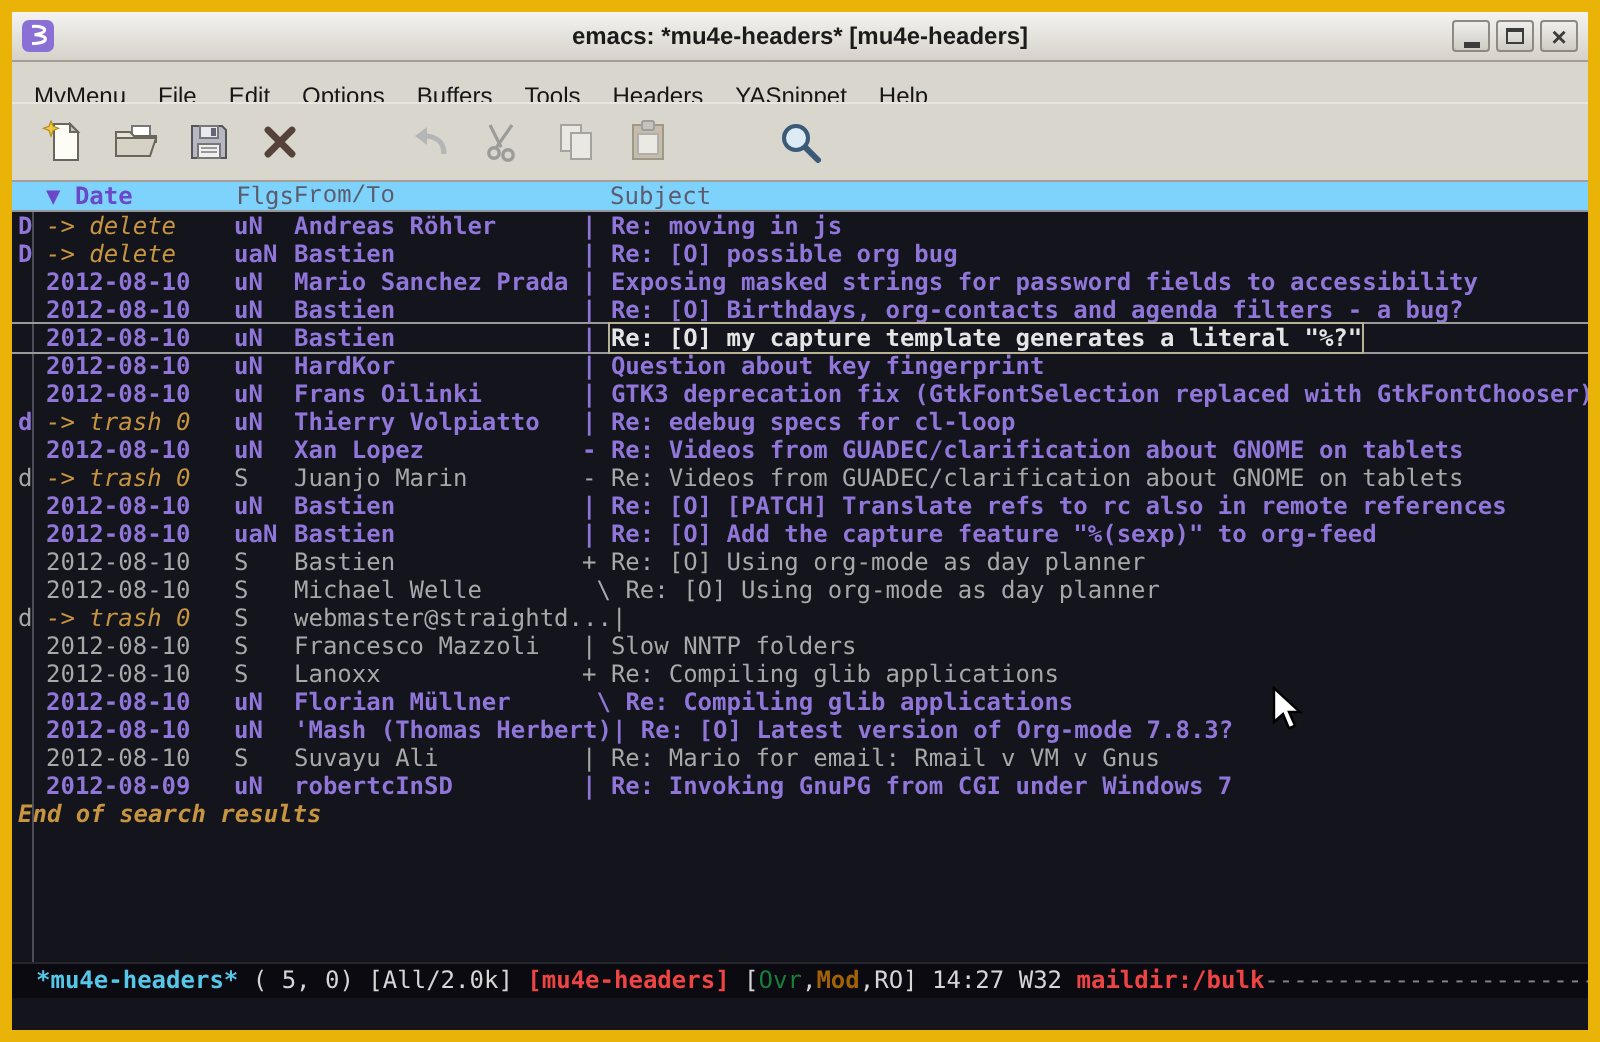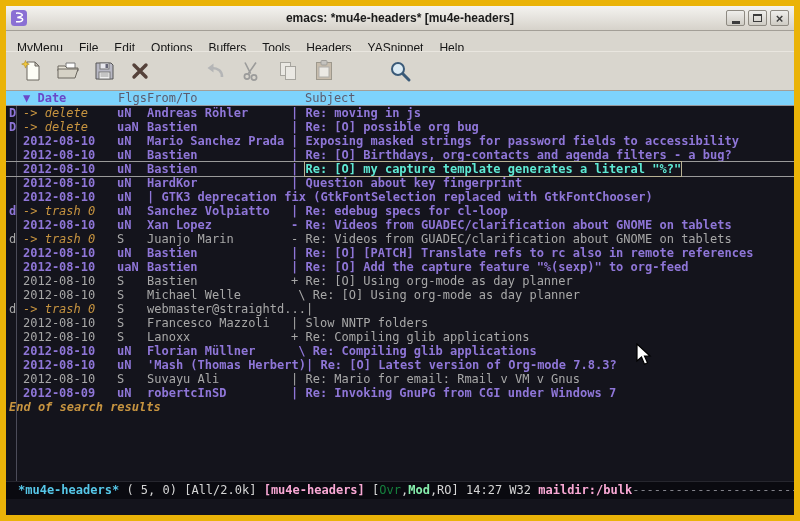--- a/index.html
+++ b/index.html
@@ -50,54 +50,54 @@
   
   .headerline {
     height:15px; flex:none; background:#7dd3fc; border-bottom:1px solid #96969a;
     display:flex; padding-left:17px;
     font:12px "DejaVu Sans Mono", monospace; line-height:14px;
   }
   .headerline span { white-space:pre; flex:none; }
   .hl-date  { width:94px; color:#6a48c8; font-weight:bold; }
   .hl-col   { color:#5c5c6e; }
   .hl-flags { width:30px;text-align:right; }
-  .hl-from  { min-width:144px; }
+  .hl-from  { min-width:144px;font-family:Liberation Mono, monospace; }
   .hl-subject { padding-left:14px; }
   
   .buffer { flex:1; position:relative; background:#14141c; overflow:hidden; }
   .left-line { position:absolute; left:10px; top:0; bottom:0; width:1px; background:#565664; opacity:.85; }
   .hrow {
     position:relative; display:flex; height:14px; line-height:14px;
     font:12px "DejaVu Sans Mono", monospace;
   }
   .hrow span { white-space:pre; flex:none; }
   .col-mark { width:17px; padding-left:3px; }
   .col-date { width:94px; }
   .col-flags{ width:30px; }
   .col-from { min-width:144px; }
   .unread { color:#8f76d8; font-weight:bold; }
   .read   { color:#a8a8a8; font-weight:normal; }
   .marked { color:#c79440; font-style:italic; font-weight:normal; }
   .current { box-shadow:0 1px 0 #9a9a9a, 0 -1px 0 #9a9a9a; }
-  .boxed  { outline:1px solid #b8b294; color:#5eead4; }
+  .boxed  { outline:1px solid #b8b294; color:#e5e5e5; }
   .end-line {
     padding-left:3px; height:14px; line-height:14px;
     font:italic bold 12px "DejaVu Sans Mono", monospace; color:#c79440;
   }
   
   .modeline {
     height:18px; flex:none; background:#0a0a10; border-top:1px solid #26262e;
     padding-left:12px; overflow:hidden; white-space:pre;
     font:12px "DejaVu Sans Mono", monospace; line-height:17px;
   }
   .ml-cyan   { color:#56c7e8; font-weight:bold; }
   .ml-cyan2  { color:#15803d; }
   .ml-fg     { color:#d6d6d6; }
-  .ml-orange { color:#f9a8d4; font-weight:bold; }
-  .ml-red    { color:#86efac; font-weight:bold; }
+  .ml-orange { color:#ef4444; font-weight:bold; }
+  .ml-red    { color:#a16207; font-weight:bold; }
   .ml-dim    { color:#83838b; }
   
   .minibuffer { height:16px; flex:none; background:#14141c; }
   
   .mouse-cursor { position:absolute; left:630px; top:337px; z-index:20; }
 </style>
 </head>
 <body>
 
 <div class="window">
@@ -255,28 +255,29 @@
           <span class="col-date">2012-08-10</span>
           <span class="col-flags">uN</span>
           <span class="col-from">HardKor</span>
           <span class="col-sep">| </span>
           <span class="col-subject">Question about key fingerprint</span>
         </div>
         <div class="hrow unread">
           <span class="col-mark"></span>
           <span class="col-date">2012-08-10</span>
           <span class="col-flags">uN</span>
+          <span class="col-from">Frans Oilinki</span>
           <span class="col-sep">| </span>
           <span class="col-subject">GTK3 deprecation fix (GtkFontSelection replaced with GtkFontChooser)</span>
         </div>
         <div class="hrow unread">
           <span class="col-mark">d</span>
           <span class="col-date marked">-&gt; trash 0</span>
           <span class="col-flags">uN</span>
-          <span class="col-from">Sanchez Volpiatto</span>
+          <span class="col-from">Thierry Volpiatto</span>
           <span class="col-sep">| </span>
           <span class="col-subject">Re: edebug specs for cl-loop</span>
         </div>
         <div class="hrow unread">
           <span class="col-mark"></span>
           <span class="col-date">2012-08-10</span>
           <span class="col-flags">uN</span>
           <span class="col-from">Xan Lopez</span>
           <span class="col-sep">- </span>
           <span class="col-subject">Re: Videos from GUADEC/clarification about GNOME on tablets</span>

